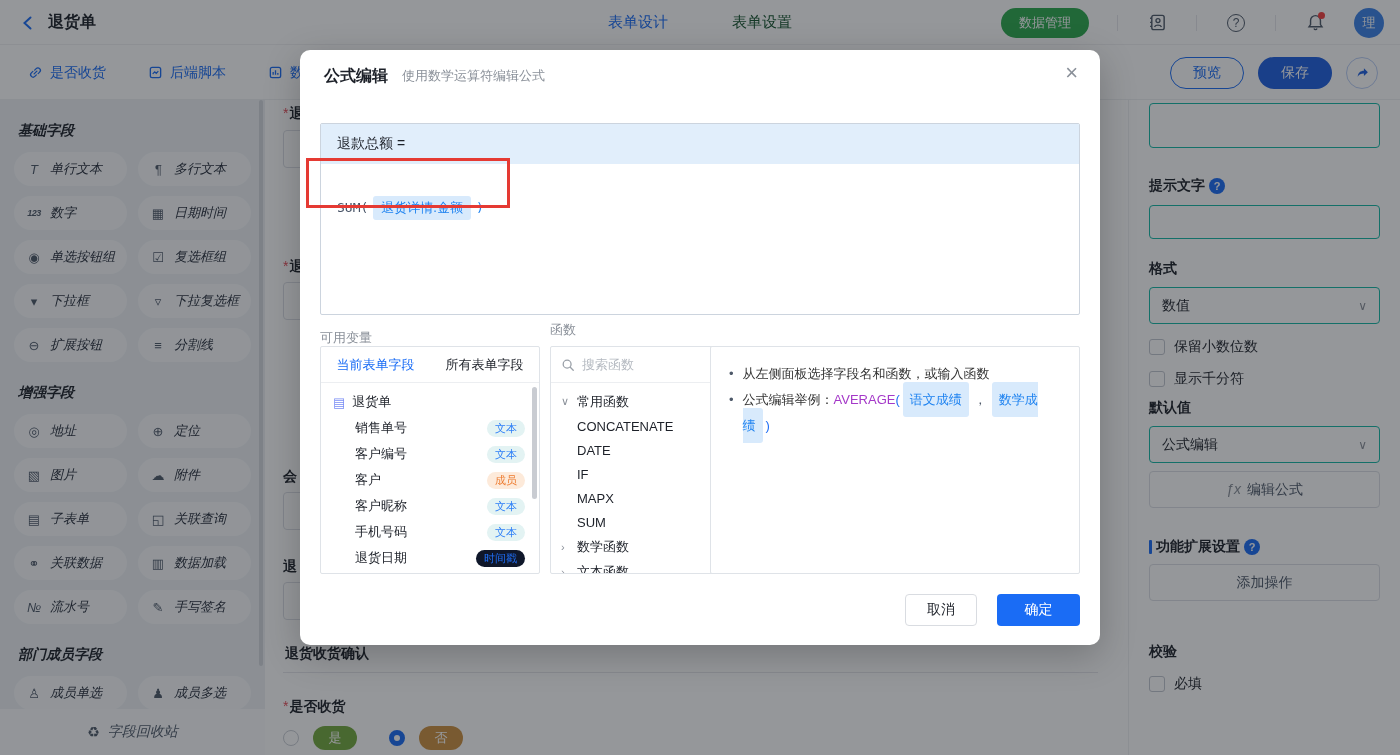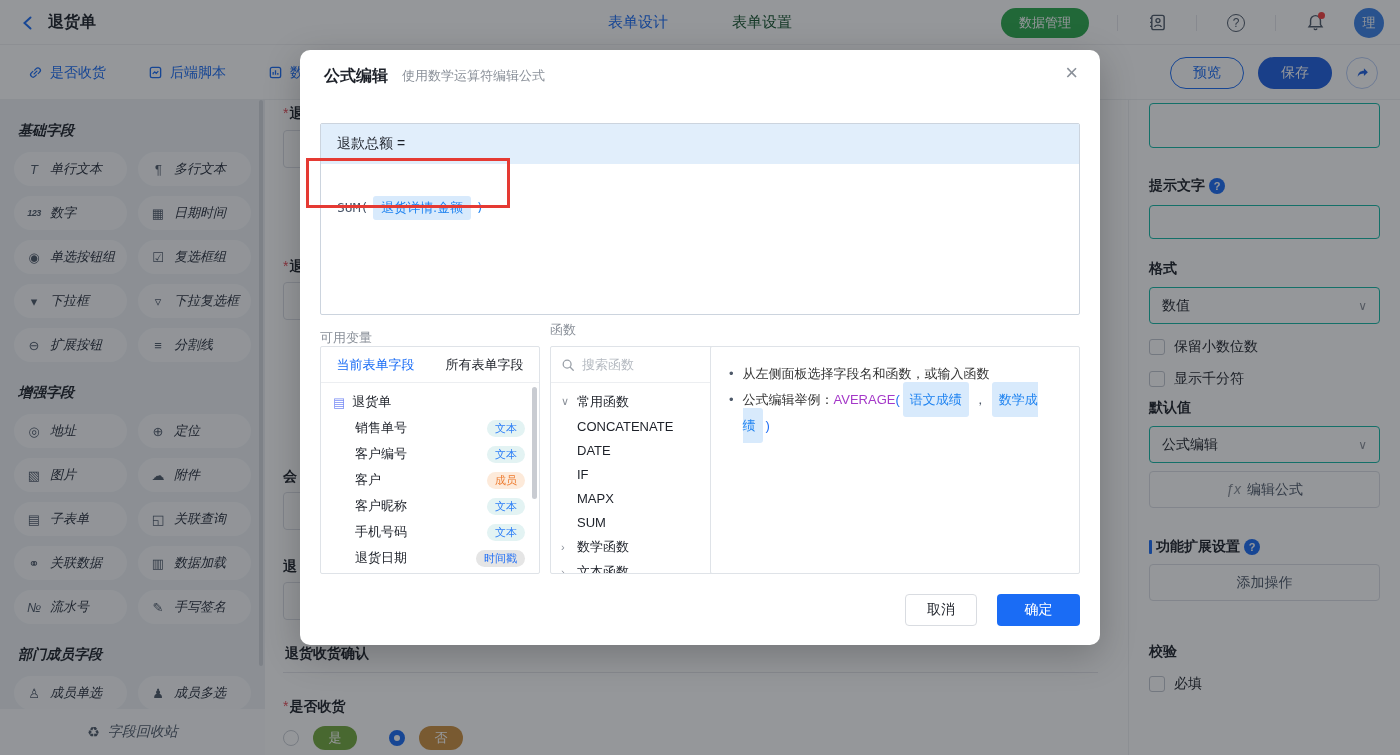--- a/index.html
+++ b/index.html
@@ -98,21 +98,21 @@
   .vars-tabs { height:36px; display:flex; border-bottom:1px solid #eceef1; }
   .vars-tab { flex:1; display:flex; align-items:center; justify-content:center; font-size:13px; color:#1d2129; cursor:pointer; }
   .vars-tab.active { color:#1a6cf5; }
   .tree { padding:6px 0; }
   .tree-root { height:26px; display:flex; align-items:center; gap:7px; padding-left:12px; font-size:13px; color:#1d2129; cursor:pointer; }
   .doc-ic { color:#7a8df5; font-size:13px; }
   .tree-row { height:26px; display:flex; align-items:center; justify-content:space-between; padding:0 14px 0 34px; font-size:13px; color:#1d2129; cursor:pointer; }
   .badge { font-size:11px; padding:1px 8px; border-radius:10px;margin-left:16px; }
   .badge.text { background:#e3f3f3; color:#2d7ff7; }
   .badge.member { background:#fdeada; color:#ed7b2f; }
-  .badge.timestamp { background:#e5e5e5; color:#1f6ef5; }
+  .badge.timestamp { background:#0f172a; color:#1f6ef5; }
   .v-scroll { position:absolute; right:2px; top:40px; width:5px; height:112px; border-radius:3px; background:#c9ccd2; }
 
   .funcs-panel { left:250px; width:168px; }
   .search-row { height:36px; display:flex; align-items:center; gap:7px; padding:0 10px; border-bottom:1px solid #eceef1; }
   .search-row input { border:none; outline:none; width:100px; font-size:13px; color:#1d2129; }
   .search-row input::placeholder { color:#b4b9c0; }
   .f-group { height:25px; display:flex; align-items:center; gap:6px; padding-left:10px; font-size:13px; color:#1d2129; cursor:pointer; }
   .f-group .chev { color:#8a9099; font-size:11px; width:10px; }
   .f-item { height:24px; display:flex; align-items:center; padding-left:26px; font-size:13px; color:#1d2129; cursor:pointer; }
   .f-scroll { position:absolute; right:2px; top:44px; width:5px; height:118px; border-radius:3px; background:#c9ccd2; }

